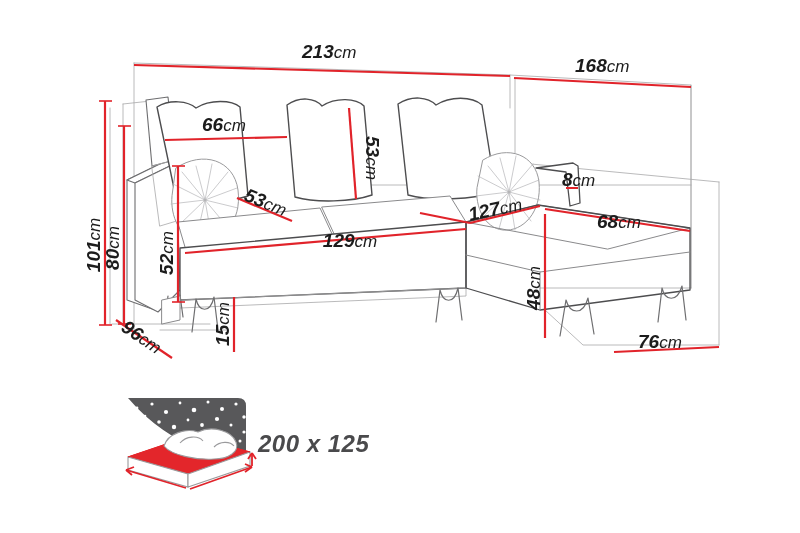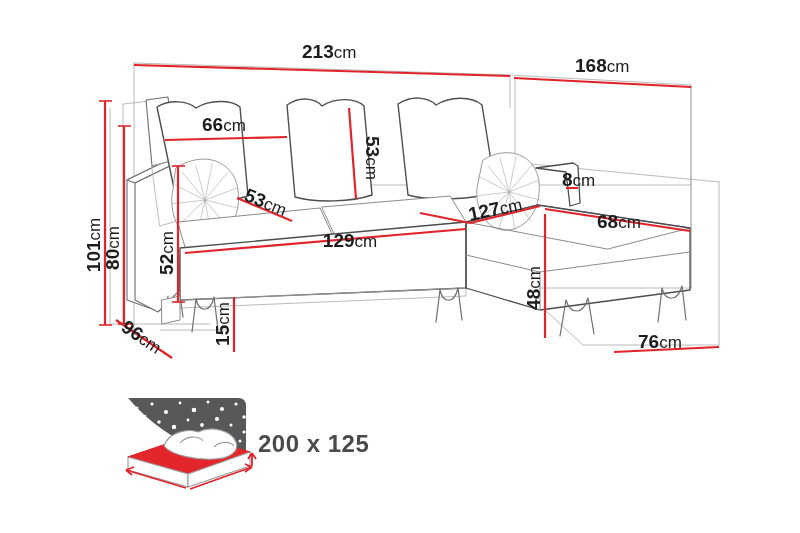--- a/index.html
+++ b/index.html
@@ -13,20 +13,21 @@
     position: relative;
     overflow: hidden;
     font-family: "Liberation Sans", sans-serif;
   }
   #stage {
     position: absolute;
     left: 0;
     top: 0;
     width: 800px;
     height: 533px;
+    font-style: italic;
   }
   svg.drawing {
     position: absolute;
     left: 0;
     top: 0;
     width: 800px;
     height: 533px;
   }
   .dim-text {
     font-family: "Liberation Sans", sans-serif;

